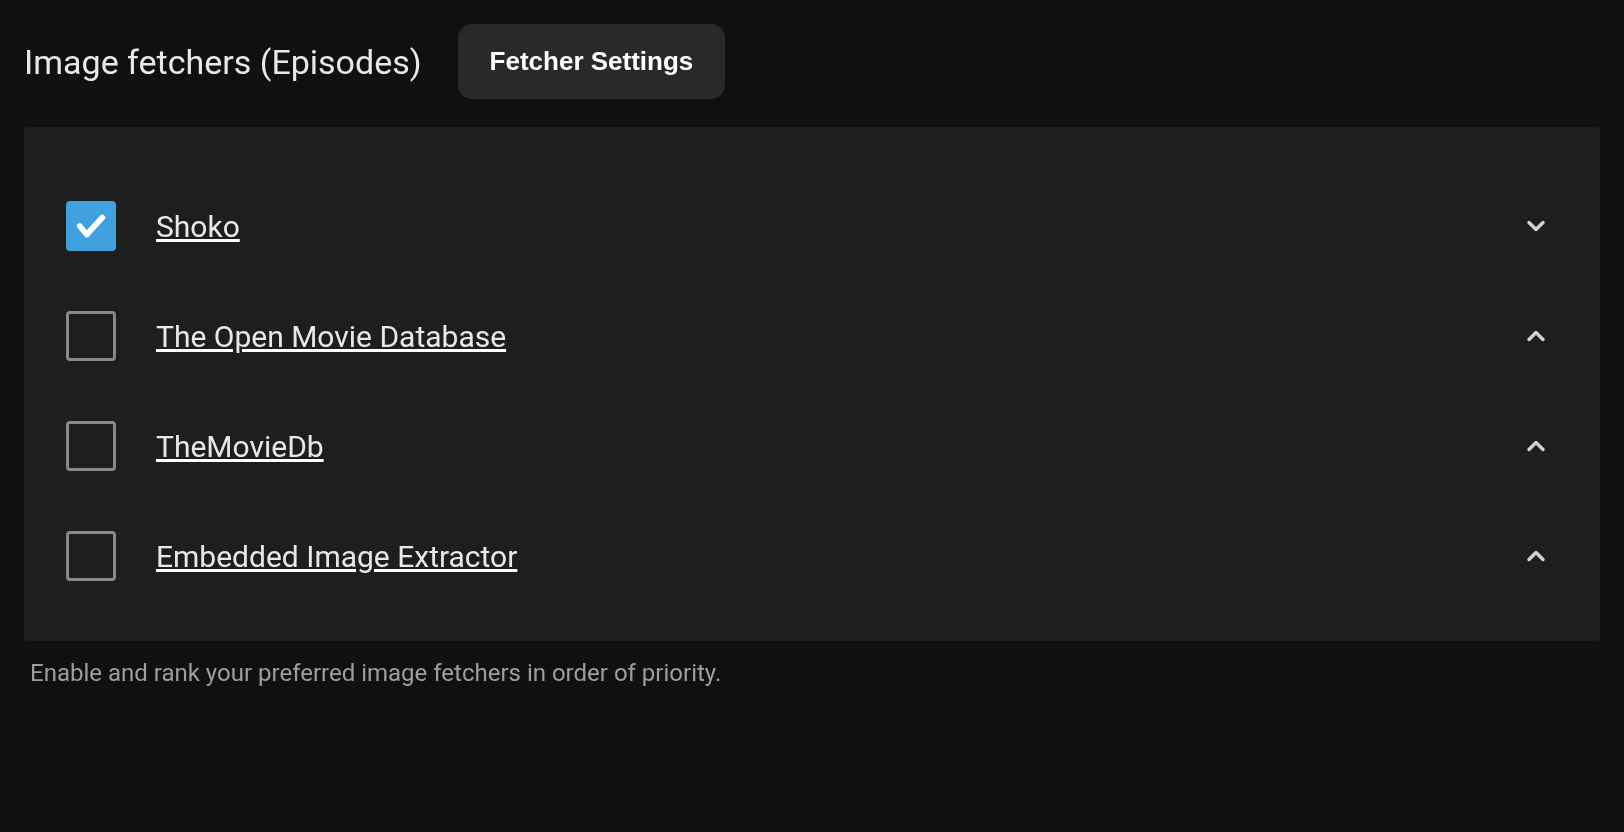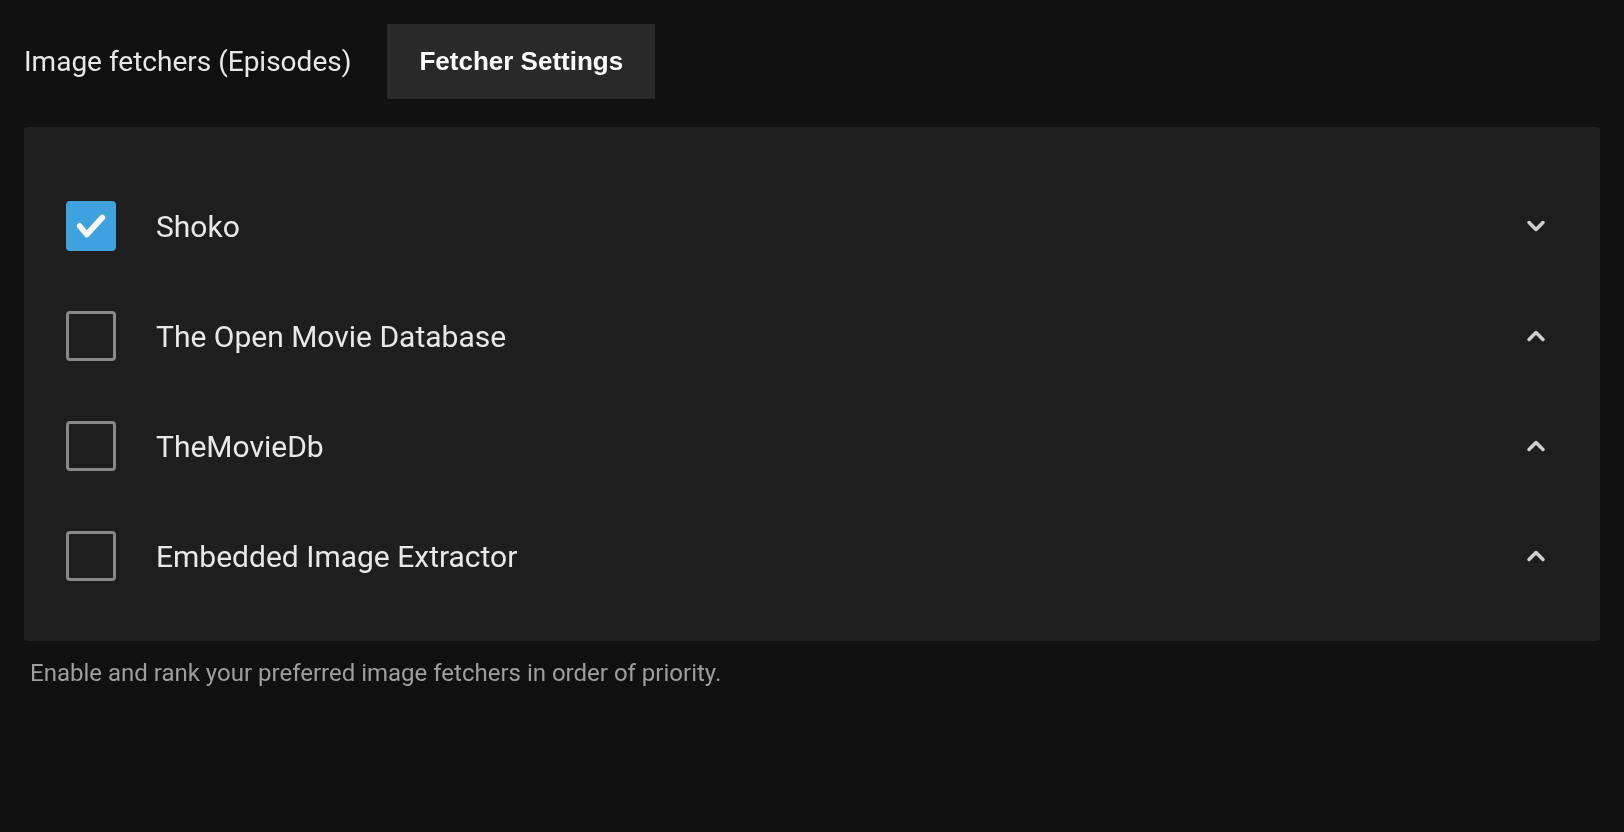--- a/index.html
+++ b/index.html
@@ -15,38 +15,39 @@
       height: 832px;
       padding: 24px;
     }
     .header-row {
       display: flex;
       align-items: center;
       gap: 36px;
       margin-bottom: 28px;
     }
     .section-title {
-      font-size: 28px;
+      font-size: 34px;
       font-weight: 400;
       color: #e8e8e8;
     }
     .fetcher-settings-btn {
       background-color: #292929;
       color: #ffffff;
       border: none;
       font-size: 26px;
       font-weight: 700;
       padding: 22px 32px;
-      border-radius: 0;
+      border-radius: 14px;
       cursor: pointer;
     }
     .fetchers-panel {
       background-color: #1e1e1e;
       border-radius: 4px;
       padding: 44px 42px 30px 42px;
+      text-decoration: underline;
     }
     .fetcher-row {
       display: flex;
       align-items: center;
       padding: 30px 0;
     }
     .checkbox {
       width: 50px;
       height: 50px;
       border: 3px solid #888888;

